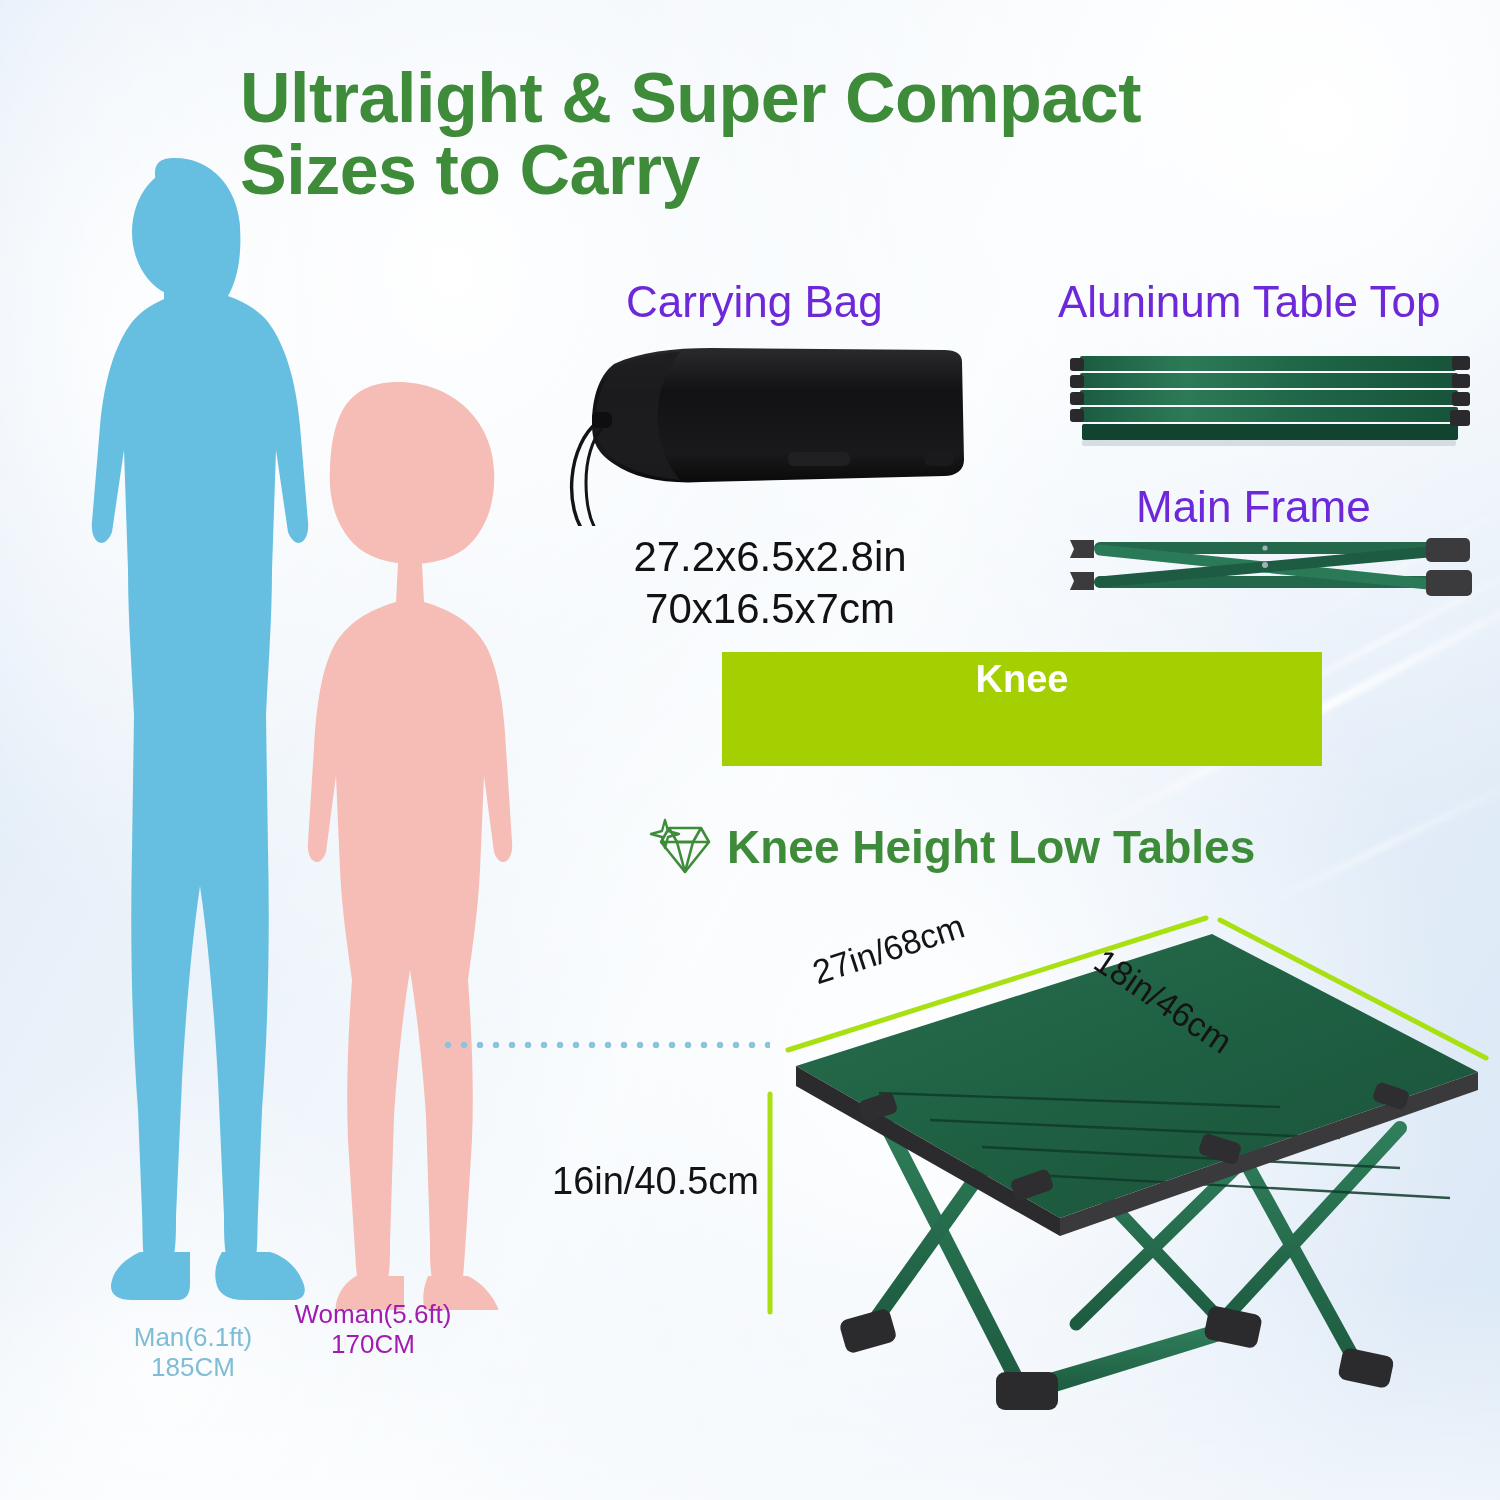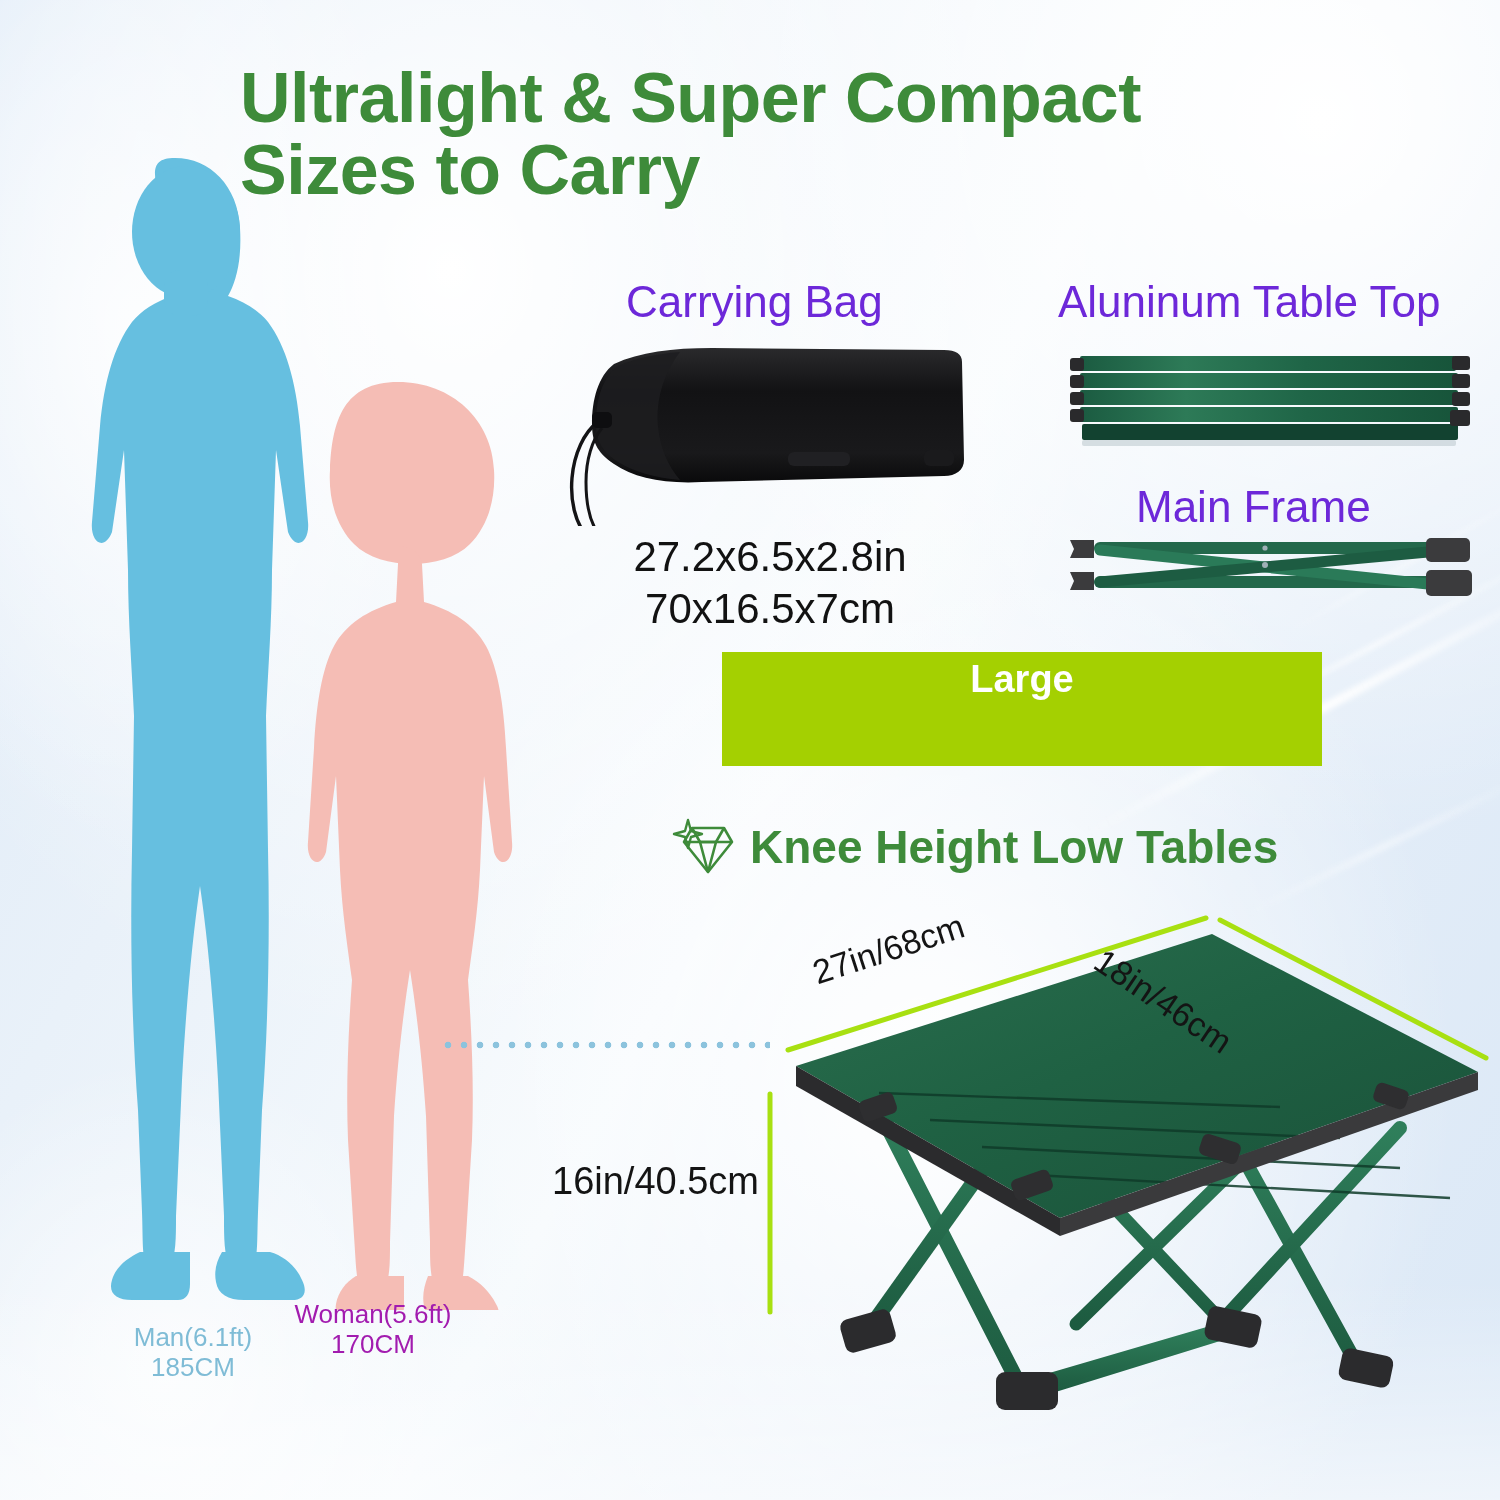--- a/index.html
+++ b/index.html
@@ -99,21 +99,21 @@
     background:#a4d001;
     color:#ffffff;
     text-align:center;
     padding-top:4px;
   }
   #banner .b1 { font-size:38px; font-weight:bold; line-height:1.22; }
   #banner .b2 { font-size:36px; line-height:1.18; }
 
   
   #knee-line {
-    position:absolute; left:672px; top:812px; height:70px;
+    position:absolute; left:649px; top:812px; height:70px;
     display:flex; align-items:center; gap:14px;
   }
   #knee-line .knee-text {
     font-size:46px; font-weight:bold; color:#3e8b3a; white-space:nowrap;
   }
 
   
   #product { position:absolute; left:760px; top:900px; width:740px; height:560px; }
 
   .dim-label { position:absolute; font-size:34px; color:#141414; white-space:nowrap; }
@@ -297,21 +297,21 @@
       <path d="M10,40 L34,40 L34,58 L10,58 L14,49 Z"></path>
       <rect x="366" y="6" width="44" height="24" rx="5"></rect>
       <rect x="366" y="38" width="46" height="26" rx="5"></rect>
     </g>
     <circle cx="205" cy="33" r="3" fill="#9fb0b6"></circle>
     <circle cx="205" cy="16" r="2.6" fill="#9fb0b6"></circle>
   </svg>
 </div>
 
 <div id="banner">
-  <div class="b1">Large</div>
+  <div class="b1">Knee</div>
 </div>
 
 <div id="knee-line">
   <svg width="64" height="62" viewBox="0 0 64 62">
     <g fill="none" stroke="#3e8b3a" stroke-width="2.6" stroke-linejoin="round">
       <path d="M20,12 L52,12 L60,26 L36,56 L12,26 Z"></path>
       <path d="M12,26 L60,26"></path>
       <path d="M20,12 L28,26 L36,56"></path>
       <path d="M52,12 L44,26 L36,56"></path>
       <path d="M28,26 L44,26"></path>

